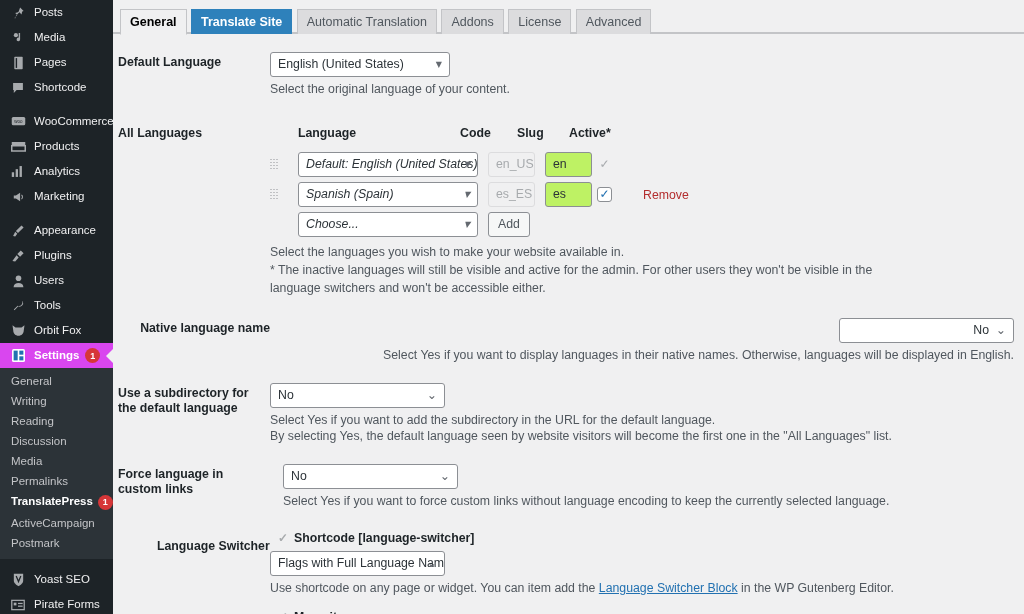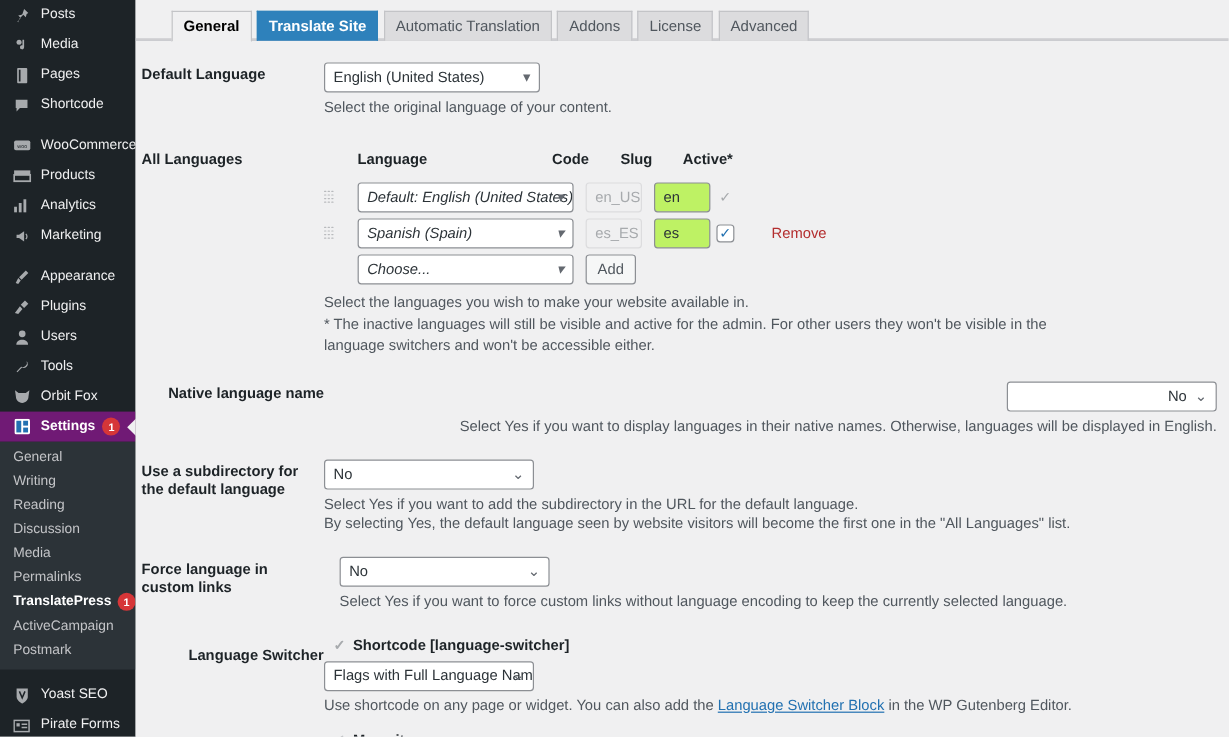--- a/index.html
+++ b/index.html
@@ -39,21 +39,21 @@
     display: flex; align-items: center; justify-content: center;
     color: #a7aaad;
     font-size: 13px;
     line-height: 1;
   }
   .menu-item .ico svg { display:block; }
   .menu-item .lbl { line-height: 1; }
   .menu-sep { height: 9px; }
 
   .menu-item.current {
-    background: #701a75;
+    background: #d946ef;
     color: #fff;
     font-weight: bold;
   }
   .menu-item.current .ico { color: #fff; }
   .menu-item.current::after {
     content: "";
     position: absolute;
     right: -1px; top: 50%;
     transform: translateY(-50%);
     border-style: solid;
@@ -91,21 +91,21 @@
     flex: 1 1 auto;
     background: #f0f0f1;
     position: relative;
     overflow: hidden;
   }
 
   
   #tabs {
     position: relative;
     height: 34px;
-    padding-left: 30px;
+    padding-left: 7px;
     border-bottom: 1px solid #c3c4c7;
     margin-bottom: 0;
   }
   #tabs::after {
     content: "";
     position: absolute;
     left: 0; right: 0; bottom: 0;
     border-bottom: 1px solid #c3c4c7;
   }
   .tab {
@@ -658,21 +658,21 @@
         <div class="row-label" style="padding-top:8px;padding-left:44px;">Language Switcher</div>
         <div class="row-field">
           <div class="switch-opt" style="margin-left:8px;">
             <span class="tick">✓</span>
             <span>Shortcode [language-switcher]</span>
           </div>
           <div class="sel w-switch">
             <span>Flags with Full Language Names</span>
             <span class="arrow-chev">⌄</span>
           </div>
-          <div class="desc"><span>Use shortcode on any page or widget. You can also add the </span><a class="link-u">Language Switcher Block</a><span> in the WP Gutenberg Editor.</span></div>
+          <div class="desc"><span>Use shortcode on any page or widget. You can item add the </span><a class="link-u">Language Switcher Block</a><span> in the WP Gutenberg Editor.</span></div>
 
           <div class="switch-opt" style="margin-left:8px; margin-top:14px;">
             <span class="tick">✓</span>
             <span>Menu item</span>
           </div>
           
         </div>
       </div>
 
     </div>

